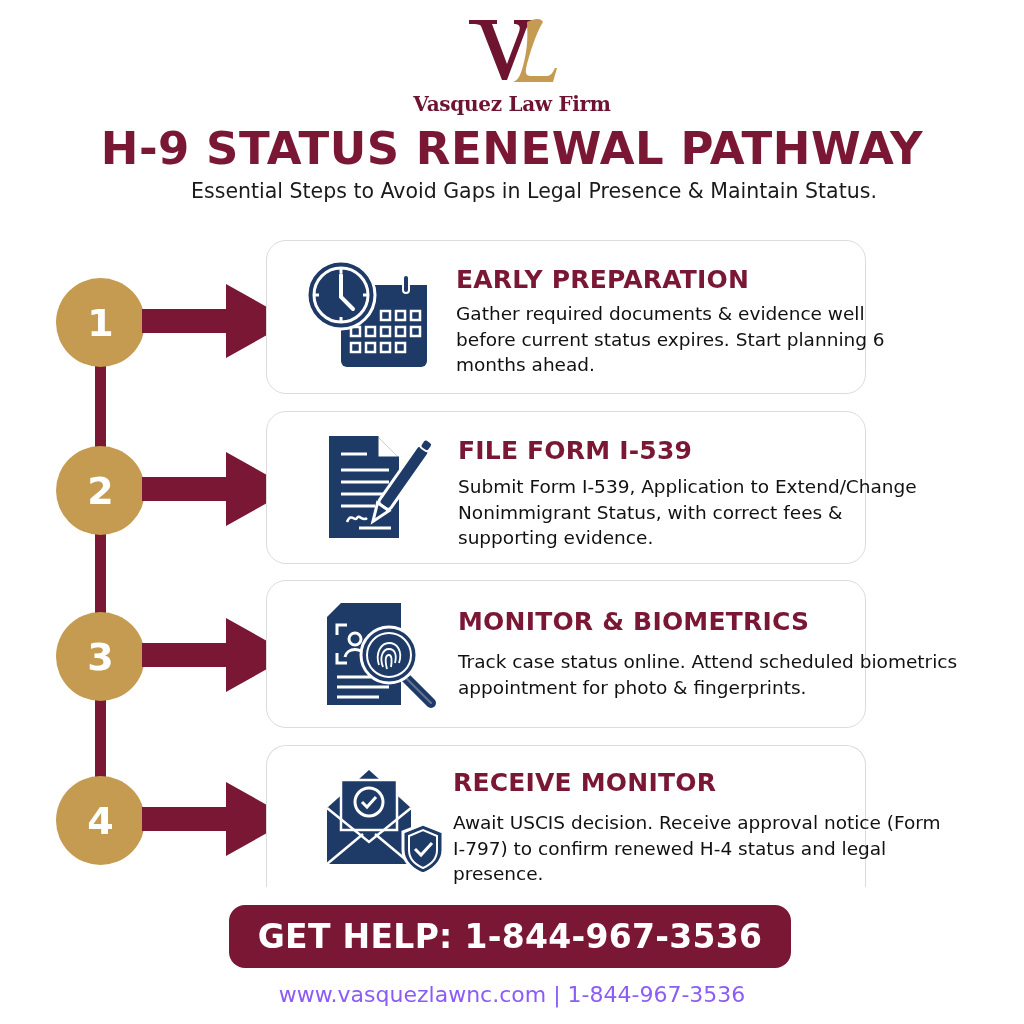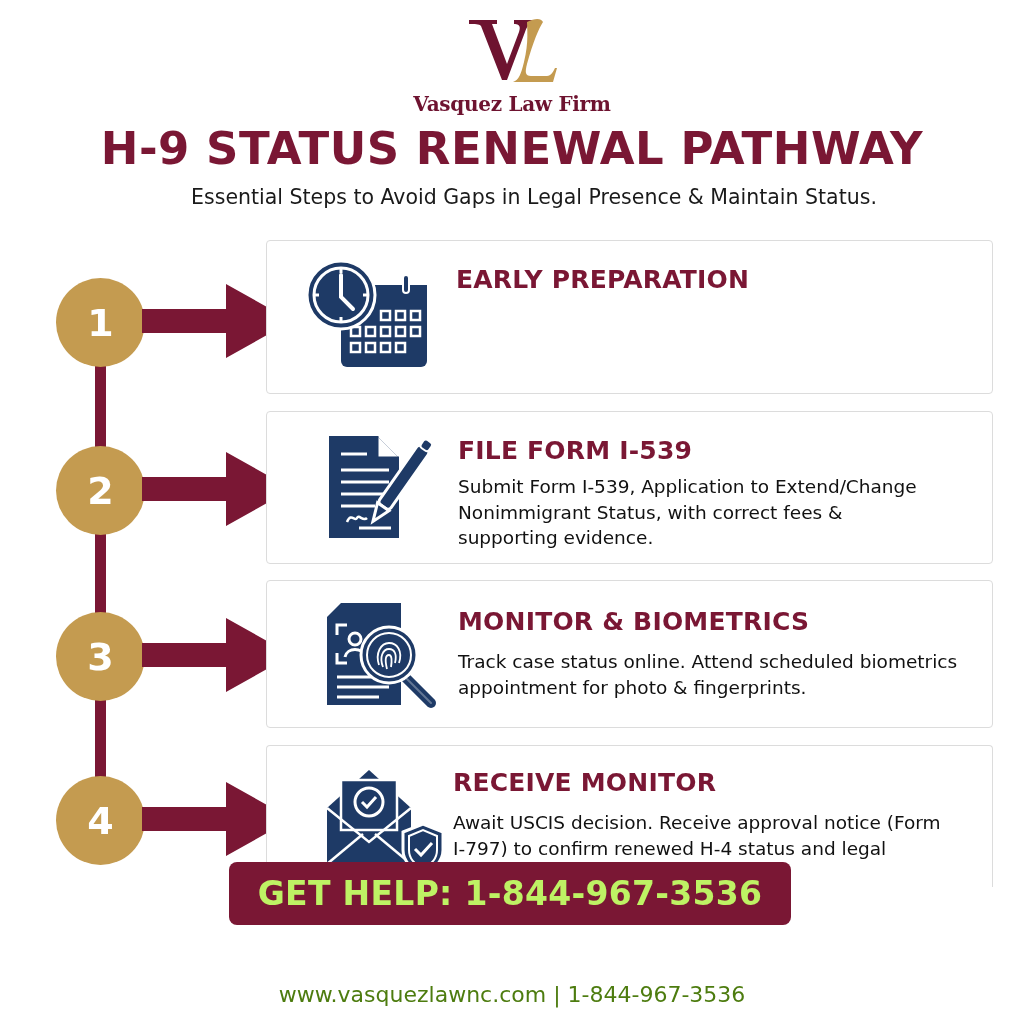--- a/index.html
+++ b/index.html
@@ -5,40 +5,40 @@
   * { box-sizing: border-box; margin: 0; padding: 0; }
   html, body { width: 1024px; height: 1024px; background: #ffffff; overflow: hidden; }
   body { position: relative; font-family: "DejaVu Sans", "Liberation Sans", sans-serif; color: #111; }
 
   .logo { position: absolute; left: 0; top: 14px; width: 1024px; text-align: center; }
   .logo-mark { width: 90px; height: 72px; margin: 0 auto; display: block; }
   .logo-name { font-family: "DejaVu Serif", "Liberation Serif", serif; font-weight: bold; color: #6e1330; font-size: 20px; letter-spacing: -0.3px; margin-top: 6px; }
 
   .title { position: absolute; left: 0; top: 122px; width: 1024px; text-align: center;
            font-family: "DejaVu Sans", sans-serif; font-weight: bold; font-size: 45px; color: #7a1734; letter-spacing: 0.5px; }
-  .subtitle { position: absolute; left: 0; top: 185px; width: 1024px; text-align: center;
+  .subtitle { position: absolute; left: 0; top: 179px; width: 1024px; text-align: center;
               font-family: "DejaVu Sans", sans-serif; font-size: 20.5px; color: #1a1a1a; padding-left: 44px; }
 
   .timeline-line { position: absolute; left: 95px; top: 330px; width: 11px; height: 470px; background: #7a1734; }
 
   .step-circle { position: absolute; left: 56px; width: 89px; height: 89px; border-radius: 50%;
                  background: #c49b50; color: #fff; font-weight: bold; font-size: 38px;
                  display: flex; align-items: center; justify-content: center; font-family: "DejaVu Sans", sans-serif; }
 
   .arrow { position: absolute; left: 142px; width: 150px; height: 74px; }
 
-  .card { position: absolute; left: 266px; width: 727px; border: 1.5px solid #dcdcdc; border-radius: 4px; background: #fff; }
+  .card { position: absolute; left: 266px; width: 600px; border: 1.5px solid #dcdcdc; border-radius: 20px; background: #fff; }
   .card-icon { position: absolute; width: 130px; height: 120px; }
   .card-title { position: absolute; font-weight: bold; font-size: 25px; color: #7a1734; letter-spacing: 0.2px; white-space: nowrap; }
   .card-desc { position: absolute; font-size: 18.5px; line-height: 25.5px; color: #111; width: 480px; }
 
-  .cta { position: absolute; left: 229px; top: 862px; width: 562px; height: 63px; border-radius: 8px;
-         background: #7a1734; color: #bef264; font-weight: bold; font-size: 33px;
+  .cta { position: absolute; left: 229px; top: 905px; width: 562px; height: 63px; border-radius: 16px;
+         background: #7a1734; color: #ffffff; font-weight: bold; font-size: 33px;
          display: flex; align-items: center; justify-content: center; letter-spacing: 0.3px; }
-  .footer { position: absolute; left: 0; top: 982px; width: 1024px; text-align: center; font-size: 22px; color: #4d7c0f; }
+  .footer { position: absolute; left: 0; top: 982px; width: 1024px; text-align: center; font-size: 22px; color: #8b5cf6; }
 </style>
 </head>
 <body>
 
 <div class="logo">
   <svg class="logo-mark" viewBox="0 0 90 72">
 
     <path d="M2 6 H30 V10 H25 L40 50 L52 18 C54 12 52 10 47 10 V6 H66 V10 C62 10 60 12 58 18 L40 66 H35 L14 12 C12 10 8 10 2 10 Z" fill="#6e1330"></path>
 
     <path d="M60 8 C68 4 74 4 76 8 C72 14 66 28 60 50 C58 58 58 62 64 62 H80 C84 62 86 58 88 54 L90 54 L86 68 H46 C52 66 54 60 57 48 C62 28 60 14 60 8 Z" fill="#c49b50"></path>
@@ -81,20 +81,21 @@
     <circle cx="38" cy="40" r="27" fill="#1e3a66" stroke="#fff" stroke-width="3"></circle>
     <path d="M38 20 V42 L50 54" fill="none" stroke="#fff" stroke-width="4" stroke-linecap="round"></path>
     <g stroke="#fff" stroke-width="3">
         <line x1="38" y1="14" x2="38" y2="18"></line>
         <line x1="38" y1="62" x2="38" y2="66"></line>
         <line x1="12" y1="40" x2="16" y2="40"></line>
         <line x1="60" y1="40" x2="64" y2="40"></line>
       </g>
   </svg>
   <div class="card-title" style="left:189px;top:24px">EARLY PREPARATION</div>
+  <div class="card-desc" style="left:189px;top:60px;width:470px">Gather required documents &amp; evidence well before current status expires. Start planning 6 months ahead.</div>
 </div>
 
 <div class="step-circle" style="top:446px">
     <span>2</span>
   </div>
 <svg class="arrow" style="top:452px" viewBox="0 0 150 74">
   <polygon points="0,25 84,25 84,0 150,37 84,74 84,49 0,49" fill="#7a1734"></polygon>
 </svg>
 <div class="card" style="top:411px;height:153px">
   <svg class="card-icon" style="left:52px;top:14px" viewBox="0 0 130 120">

